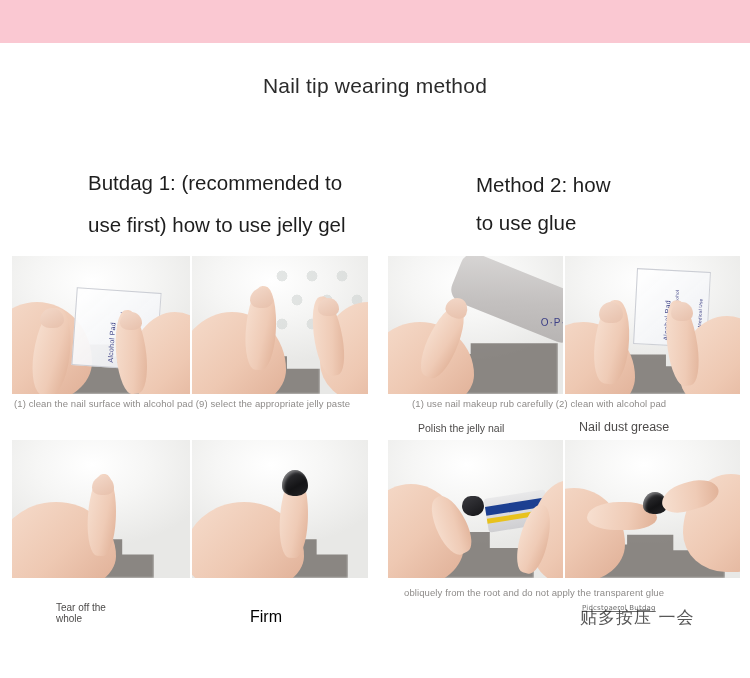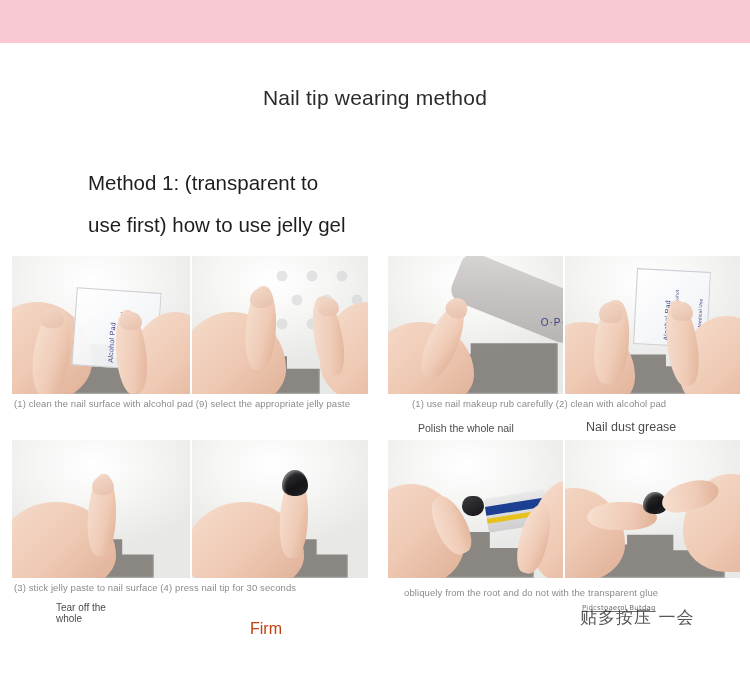--- a/index.html
+++ b/index.html
@@ -15,21 +15,21 @@
   .banner {
     position: absolute; left: 0; top: 0;
     width: 750px; height: 43px;
     background: #fac8d2;
   }
 
   
   .main-title {
     position: absolute; left: 0; top: 74px; width: 750px;
     text-align: center;
-    font-size: 21px; color: #2b2b2b; letter-spacing: .2px; margin-top: 12px;
+    font-size: 21px; color: #2b2b2b; letter-spacing: .2px;
   }
 
   
   .m1-heading {
     position: absolute; left: 88px; top: 162px; width: 275px;
     font-size: 20.5px; line-height: 42px; color: #1e1e1e;
   }
   .m2-heading {
     position: absolute; left: 476px; top: 166px; width: 210px;
     font-size: 20.5px; line-height: 38px; color: #1e1e1e;
@@ -168,25 +168,27 @@
 </head>
 <body>
 
 <div class="page">
 
   <div class="banner"></div>
 
   <div class="main-title">Nail tip wearing method</div>
 
   <div class="m1-heading">
-    <div>Method 1: (transparent to</div>
+    <div>Butdag 1: (recommended to</div>
     <div>use first) how to use jelly gel</div>
   </div>
 
   <div class="m2-heading">
+    <div>Method 2: how</div>
+    <div>to use glue</div>
   </div>
 
   <div class="card m1">
 
     <div class="row" style="left:2px; top:4px;">
 
       <div class="shot" style="width:178px;height:138px;">
         <div class="bg wallbg"></div>
         <div class="shadow" style="left:46px;top:86px;width:96px;height:52px;clip-path:polygon(0 20%,22% 20%,22% 5%,58% 5%,58% 28%,100% 28%,100% 100%,0 100%);"></div>
         <div class="hand" style="left:-30px;top:46px;width:110px;height:100px;"></div>
@@ -229,27 +231,26 @@
 
       <div class="shot" style="width:176px;height:138px;margin-left:2px;">
         <div class="bg wallbg"></div>
         <div class="shadow" style="left:44px;top:96px;width:112px;height:42px;clip-path:polygon(0 40%,38% 40%,38% 8%,72% 8%,72% 44%,100% 44%,100% 100%,0 100%);"></div>
         <div class="hand" style="left:-8px;top:62px;width:120px;height:90px;"></div>
         <div class="finger" style="left:88px;top:36px;width:28px;height:82px;transform:rotate(3deg);"></div>
         <div class="nail dark" style="left:90px;top:30px;width:26px;height:26px;"></div>
       </div>
     </div>
 
-    <div class="caption" style="left:4px; top:330px;">(3) stick jelly paste to nail surface (4) press nail tip for 30 seconds</div>
 
     <div class="olabel" style="left:46px; top:350px; font-size:10px; line-height:11px;">
       <div>Tear off the</div>
       <div>whole</div>
     </div>
-    <div class="olabel" style="left:240px; top:368px; font-size:16px; color:#c2410c;">Firm</div>
+    <div class="olabel" style="left:240px; top:356px; font-size:16px; color:#000000;">Firm</div>
   </div>
 
   <div class="card m2">
 
     <div class="row" style="left:2px; top:4px;">
 
       <div class="shot" style="width:175px;height:138px;">
         <div class="bg wallbg"></div>
         <div class="shadow" style="left:52px;top:84px;width:118px;height:54px;clip-path:polygon(0 26%,26% 26%,26% 6%,100% 6%,100% 100%,0 100%);"></div>
         <div class="file" style="left:64px;top:16px;width:132px;height:52px;transform:rotate(22deg);">
@@ -272,22 +273,22 @@
           <span class="txt sub" style="left:62px;top:64px;">For Medical Use</span>
         </div>
         <div class="hand" style="left:114px;top:60px;width:96px;height:96px;"></div>
         <div class="finger" style="left:102px;top:44px;width:30px;height:86px;transform:rotate(-8deg);"></div>
         <div class="nail" style="left:106px;top:46px;width:22px;height:19px;"></div>
       </div>
     </div>
 
     <div class="caption" style="left:26px; top:146px;">(1) use nail makeup rub carefully (2) clean with alcohol pad</div>
 
-    <div class="olabel" style="left:32px; top:170px; font-size:10.5px;">Polish the whole nail</div>
-    <div class="olabel" style="left:200px; top:168px; font-size:12.5px;">Nail dust grease</div>
+    <div class="olabel" style="left:32px; top:170px; font-size:10.5px;">Polish the jelly nail</div>
+    <div class="olabel" style="left:193px; top:168px; font-size:12.5px;">Nail dust grease</div>
 
     <div class="row" style="left:2px; top:188px;">
 
       <div class="shot" style="width:175px;height:138px;">
         <div class="bg wallbg"></div>
         <div class="shadow" style="left:16px;top:88px;width:130px;height:50px;clip-path:polygon(0 24%,30% 24%,30% 8%,66% 8%,66% 40%,100% 40%,100% 100%,0 100%);"></div>
         <div class="hand" style="left:-30px;top:44px;width:106px;height:102px;"></div>
         <div class="finger" style="left:48px;top:54px;width:30px;height:62px;transform:rotate(-26deg);"></div>
         <div class="cap" style="left:74px;top:56px;width:22px;height:20px;"></div>
         <div class="bottle" style="left:98px;top:54px;width:62px;height:34px;transform:rotate(-9deg);">
@@ -303,20 +304,20 @@
         <div class="shadow" style="left:24px;top:90px;width:136px;height:48px;clip-path:polygon(0 30%,28% 30%,28% 10%,62% 10%,62% 42%,100% 42%,100% 100%,0 100%);"></div>
         <div class="hand" style="left:-42px;top:48px;width:102px;height:94px;"></div>
         <div class="finger" style="left:22px;top:62px;width:70px;height:28px;"></div>
         <div class="nail dark" style="left:78px;top:52px;width:24px;height:22px;"></div>
         <div class="hand" style="left:118px;top:34px;width:96px;height:98px;"></div>
         <div class="finger" style="left:96px;top:42px;width:58px;height:28px;transform:rotate(-16deg);"></div>
       </div>
     </div>
 
     <div class="caption wrap" style="left:18px; top:330px; width:330px;">
-      <div>obliquely from the root and do not with the transparent glue</div>
+      <div>obliquely from the root and do not apply the transparent glue</div>
     </div>
 
     <div class="watermark sub" style="left:196px; top:352px;">Pidcstoaerol Butdag</div>
     <div class="watermark" style="left:194px; top:354px;">贴多按压 一会</div>
   </div>
 
 </div>
 
 </body></html>

